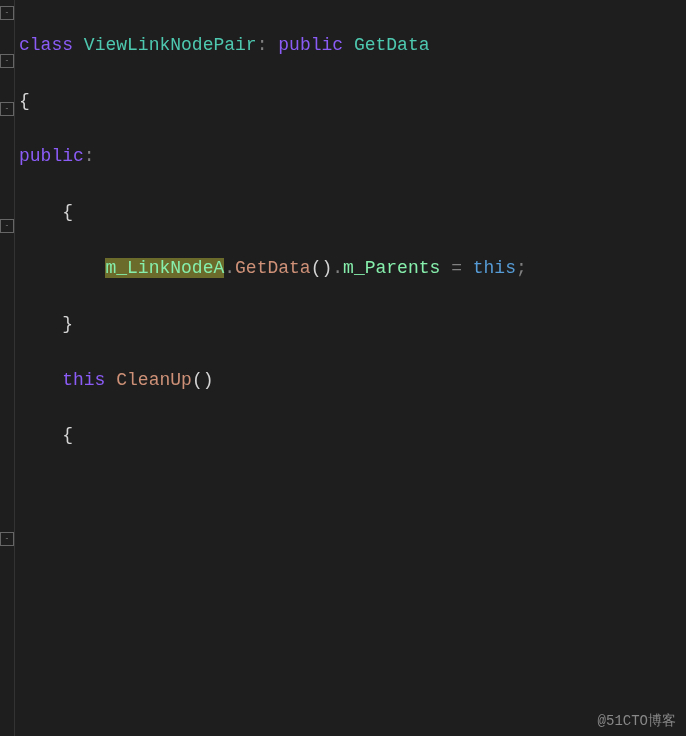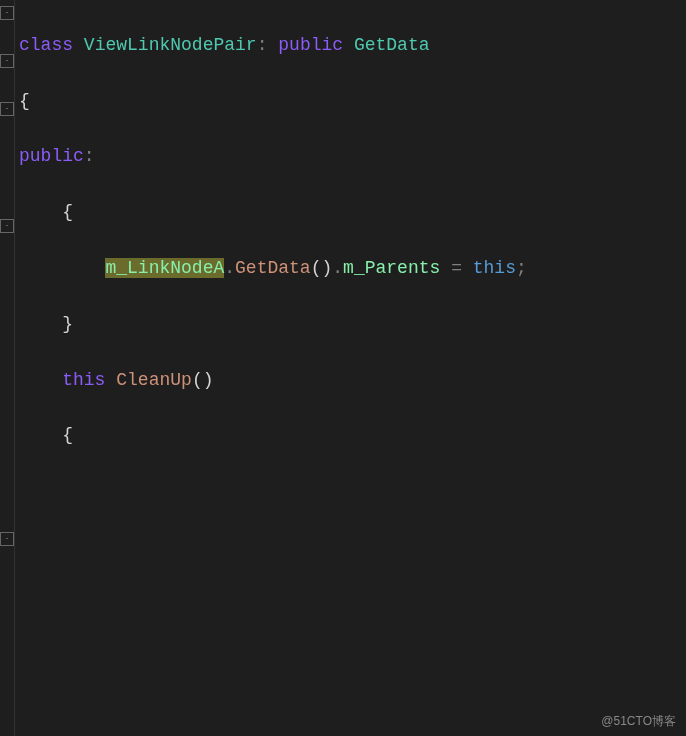--- a/index.html
+++ b/index.html
@@ -49,22 +49,22 @@
   .op { color: #808080; }
   .punct { color: #d4d4d4; }
   .hl { background: #6b6b2b; }
   .this { color: #569cd6; }
   .ln { display: block; height: 1.55em; }
   .watermark {
     position: absolute;
     bottom: 6px;
     right: 10px;
     color: #888;
-    font-size: 12px;
-    font-family: Liberation Sans, sans-serif;
+    font-size: 14px;
+    font-family: Liberation Mono, monospace;
   }
   .foldspacer { height: 1.55em; }
 </style>
 </head>
 <body>
 
 <div class="editor">
   <div class="gutter">
     <div class="foldspacer" style="height:3px"></div>
     <div class="fold">-</div>

